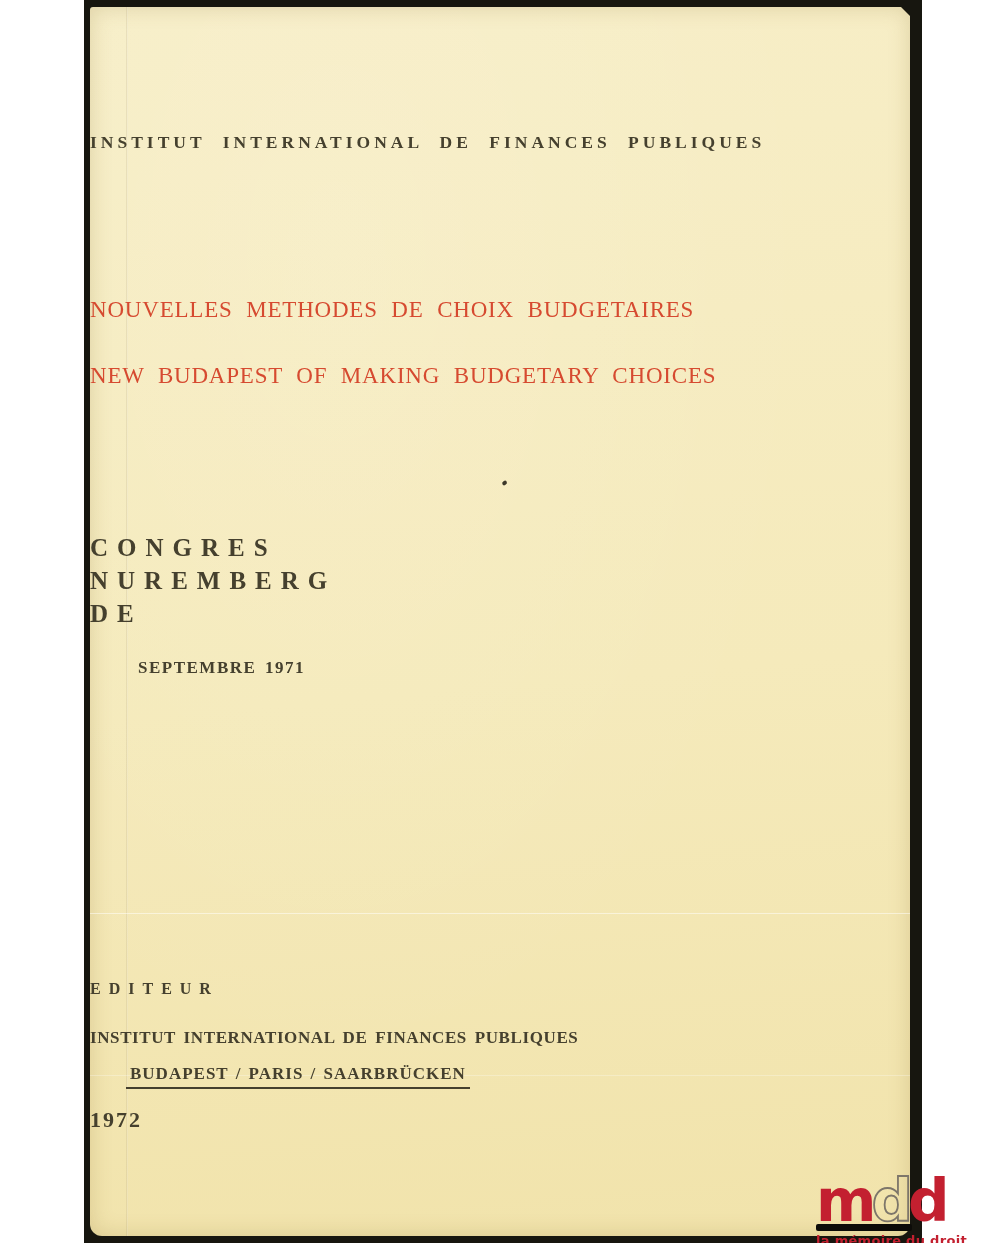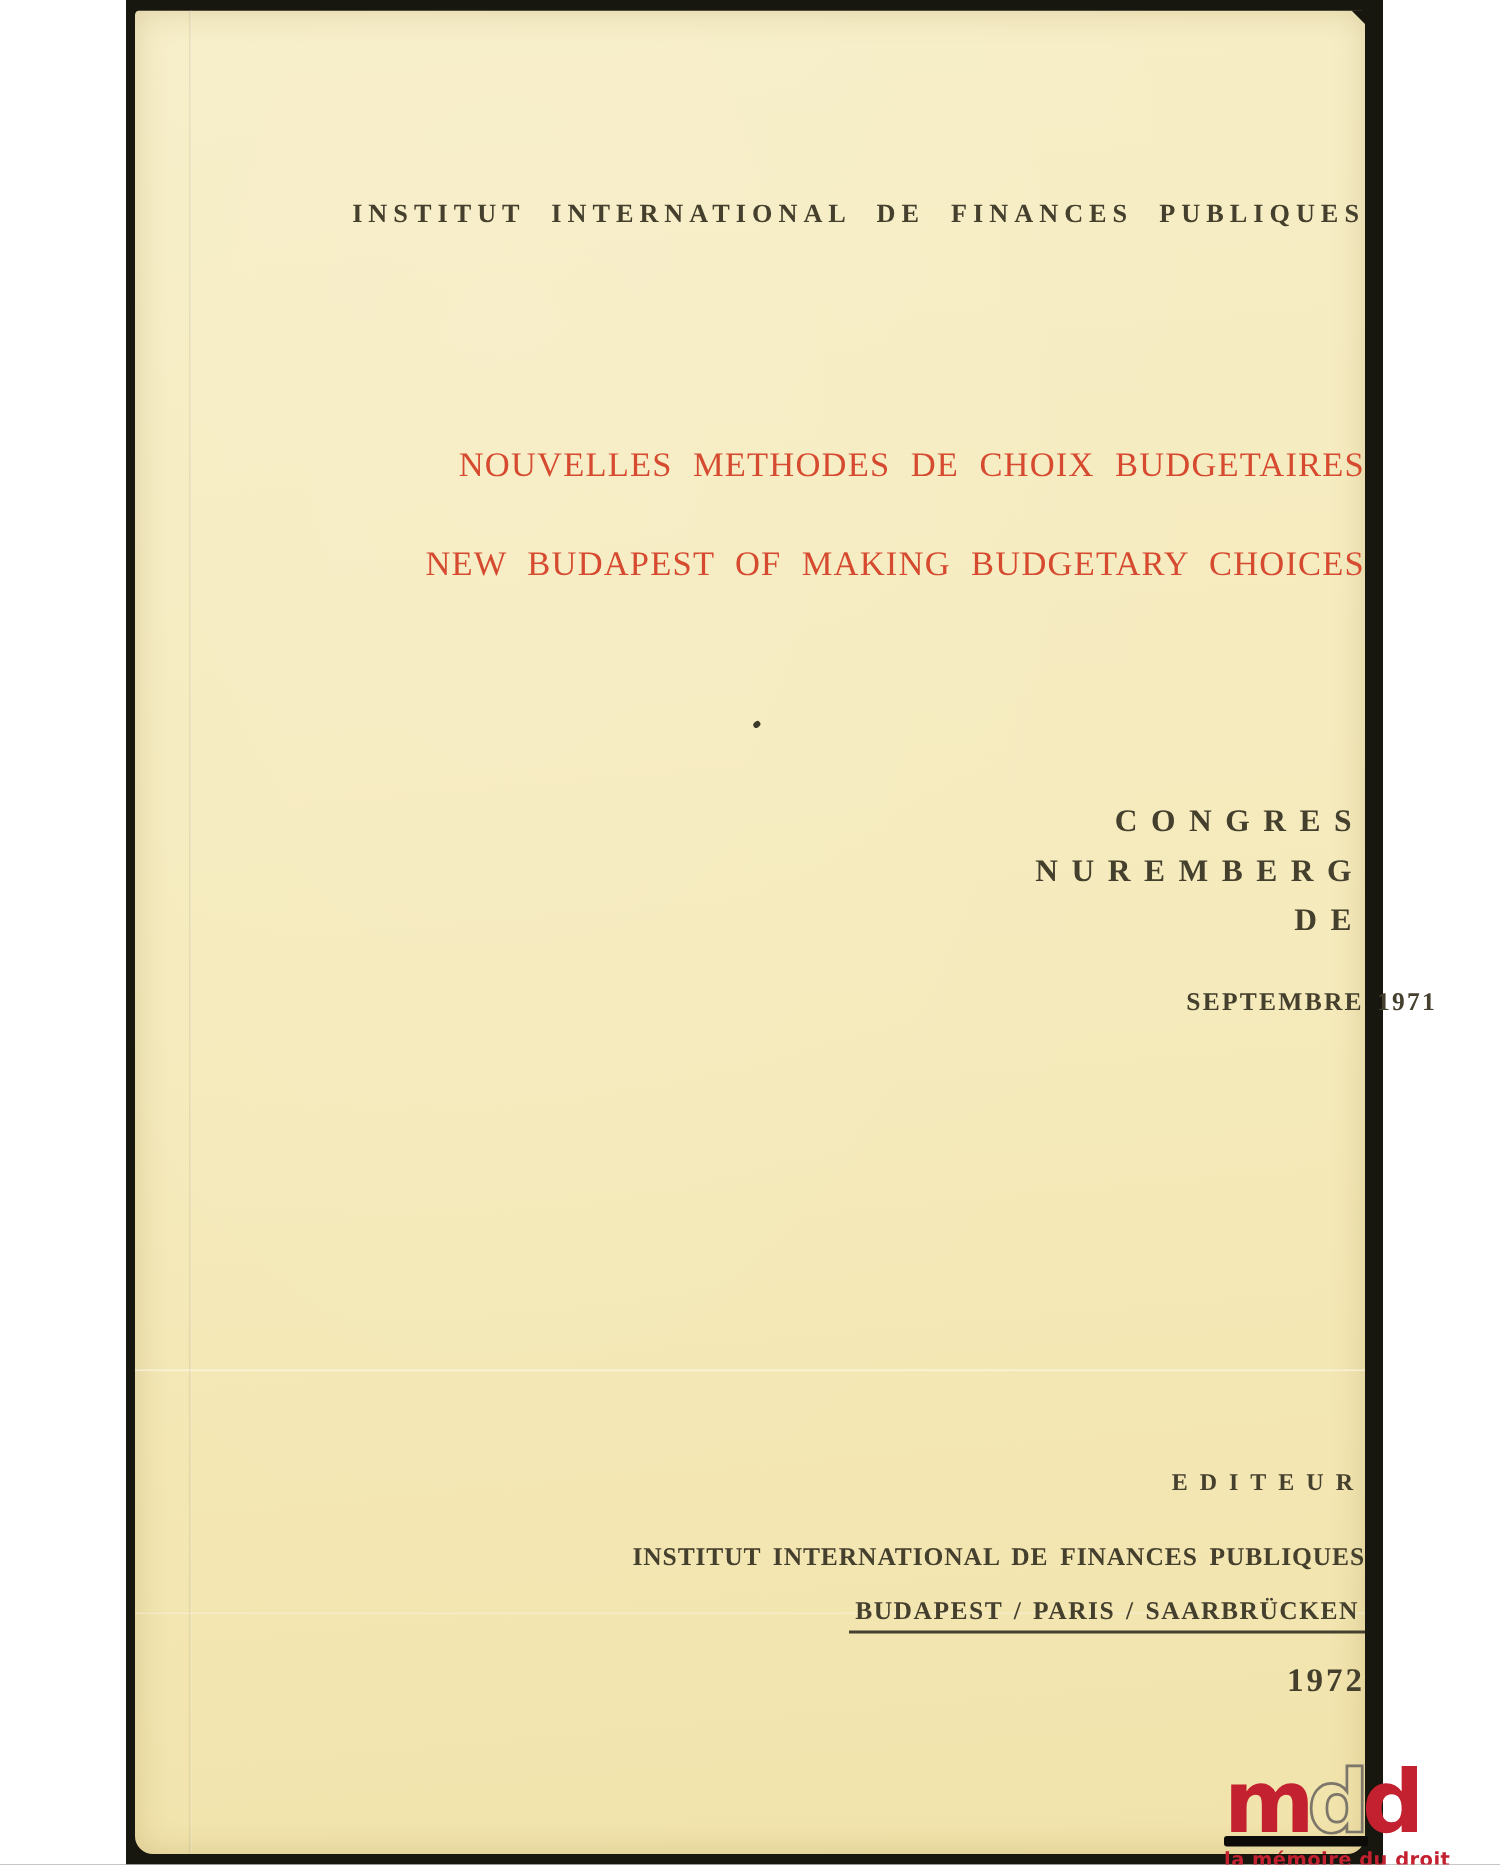--- a/index.html
+++ b/index.html
@@ -48,21 +48,21 @@
   .dogear {
     position: absolute;
     right: 12px; top: 7px;
     width: 0; height: 0;
     border-left: 9px solid transparent;
     border-top: 9px solid #17160f;
   }
   .txt {
     position: absolute;
     left: 0; width: 100%;
-    text-align: right;
+    text-align: left;
     color: #45402e;
     white-space: nowrap;
   }
   .publisher-top {
     top: 125px;
     font-size: 17.5px; font-weight: 600;
     letter-spacing: 4px; word-spacing: 9px;
   }
   .title-red {
     font-size: 23px; font-weight: normal;
@@ -74,21 +74,21 @@
   .speck {
     position: absolute;
     left: 412px; top: 474px;
     width: 5px; height: 4px;
     background: #3c382a;
     border-radius: 60% 40% 50% 50%;
     transform: rotate(-35deg);
   }
   .congres {
     top: 524px;
-    font-size: 21px; font-weight: 600;
+    font-size: 25px; font-weight: 600;
     letter-spacing: 9px;
     line-height: 33px;
   }
   .date-line {
     top: 651px;
     font-size: 17px; font-weight: bold;
     letter-spacing: 1.5px; word-spacing: 3px; margin-left: 48px;
   }
   .session-line {
     top: 677px;
@@ -98,21 +98,21 @@
   .editeur {
     top: 973px;
     font-size: 16px; font-weight: 700;
     letter-spacing: 8px;
   }
   .publisher-bottom {
     top: 1021px;
     font-size: 17px; font-weight: bold;
     letter-spacing: 0.6px; word-spacing: 3px;
   }
-  .cities { top: 1057px; }
+  .cities { top: 1057px; padding-left: 36px; }
   .cities span {
     display: inline-block;
     font-size: 17px; font-weight: bold;
     letter-spacing: 1px; word-spacing: 2px;
     padding: 0 4px 3px 4px;
     border-bottom: 2px solid #45402e;
   }
   .year {
     top: 1100px;
     font-size: 22px; font-weight: 600;

